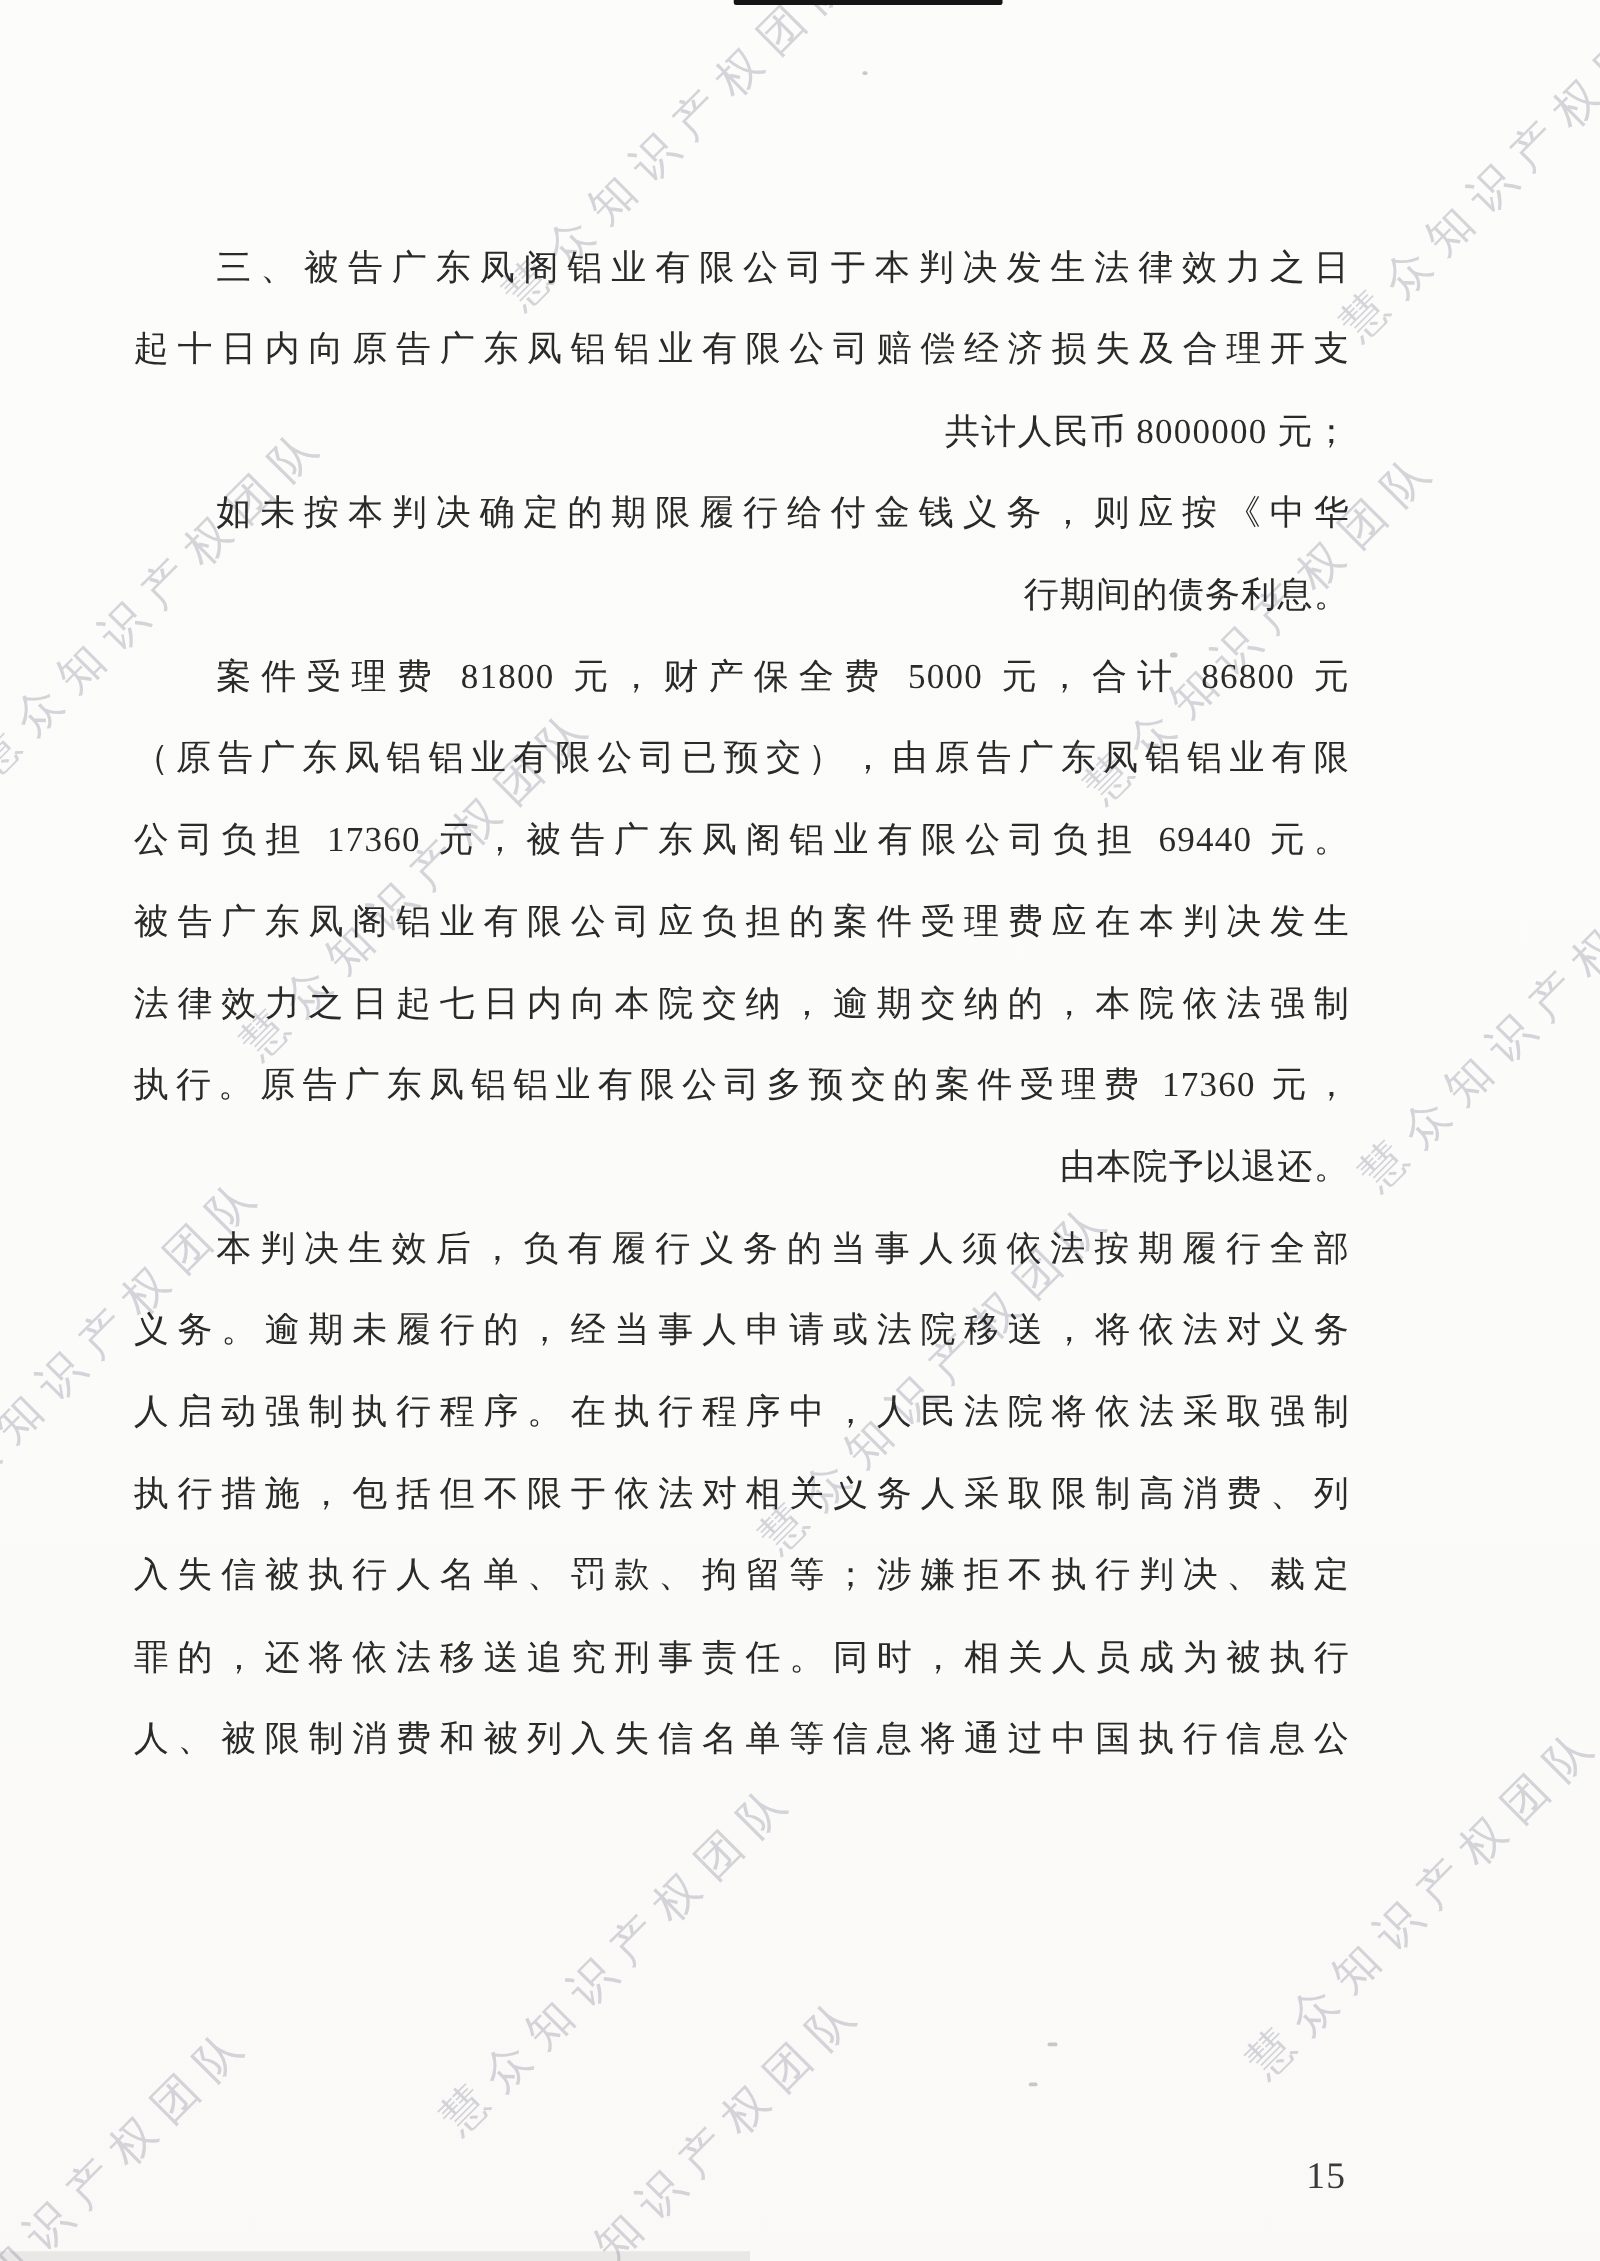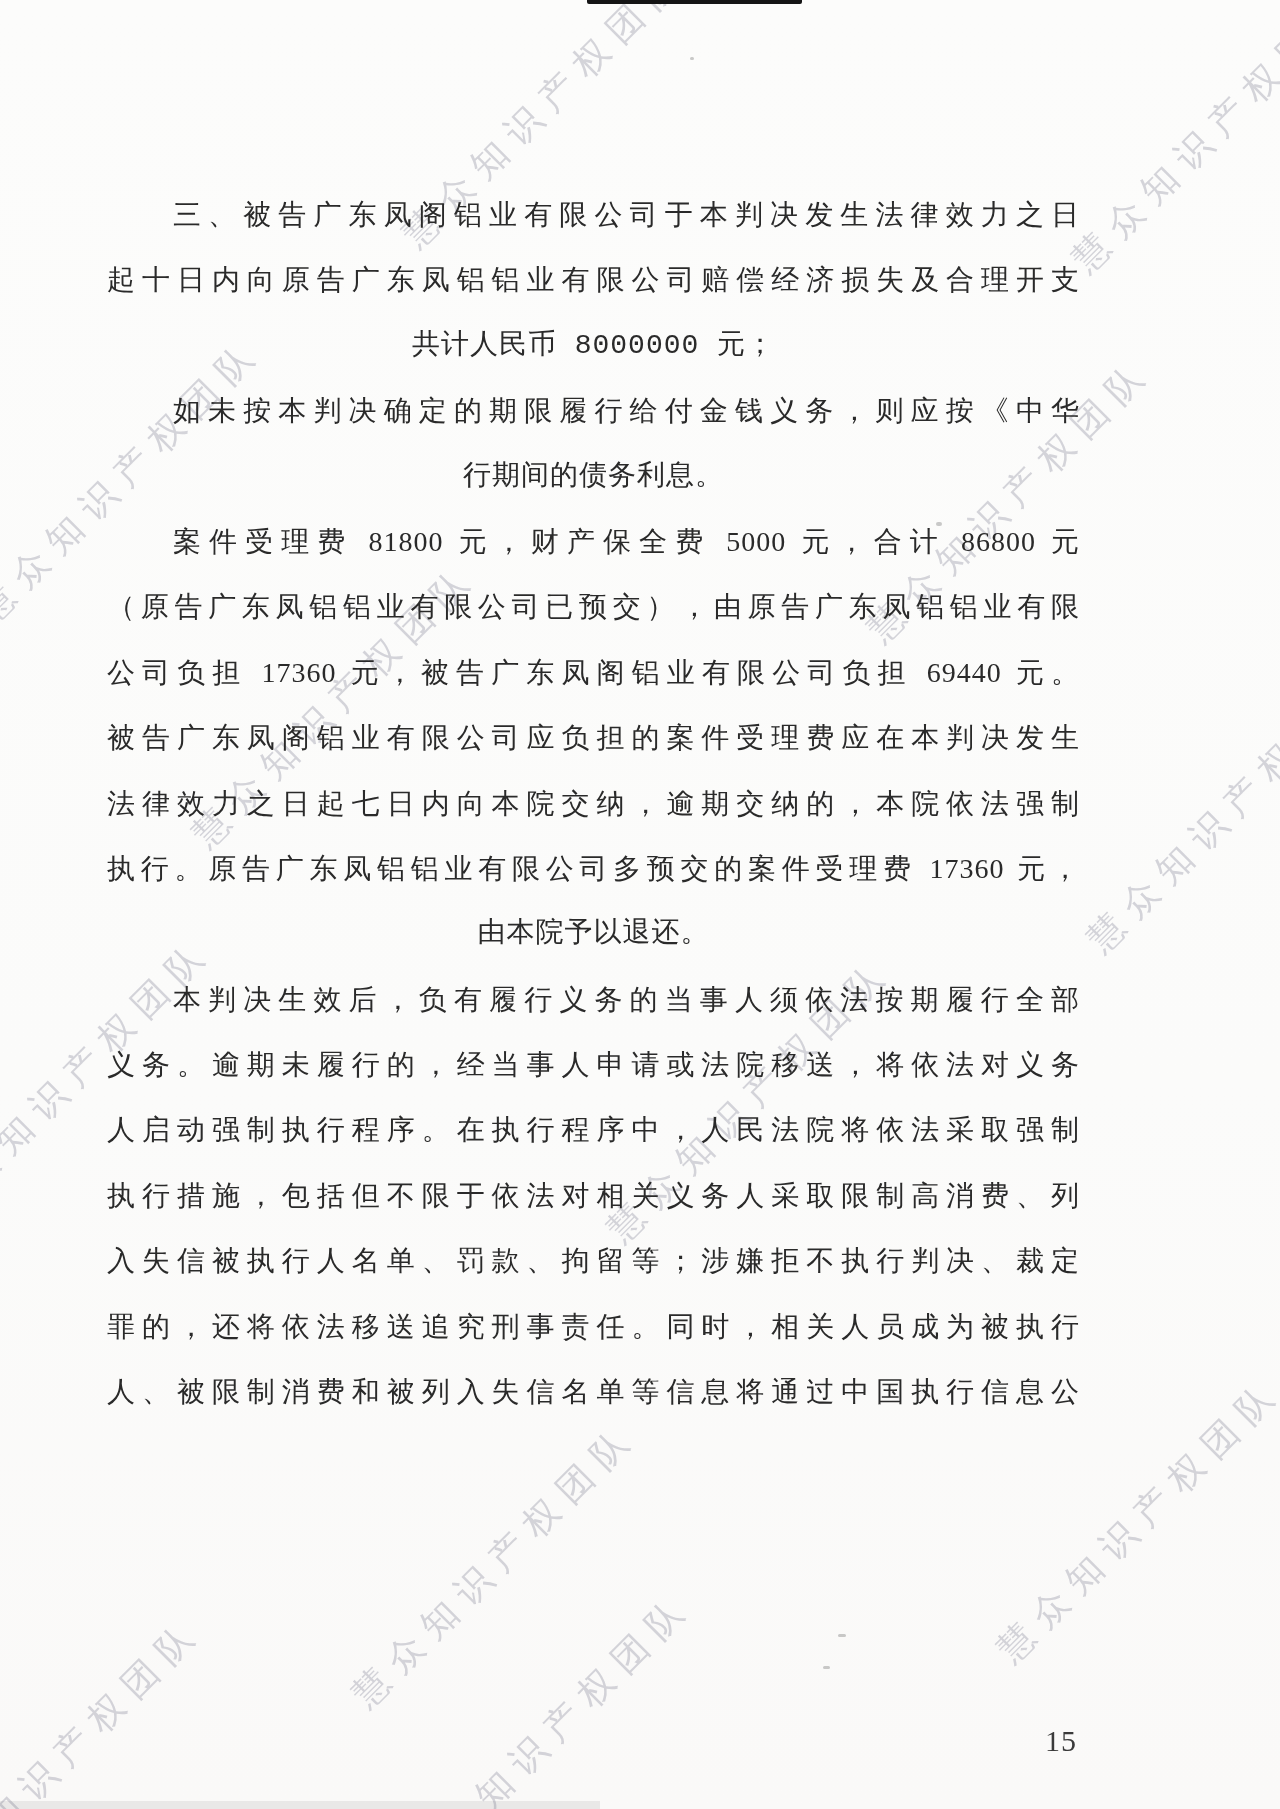--- a/index.html
+++ b/index.html
@@ -58,22 +58,21 @@
     white-space: nowrap;
     overflow: visible;
   }
   .doc-line.fill {
     white-space: normal;
     text-align: justify;
     text-align-last: justify;
     text-justify: inter-character;
   }
   .doc-line.short {
-    text-align: center;
-    font-family: Liberation Mono, monospace;
+    text-align: right;
   }
   .doc-line.indent {
     padding-left: 66px;
   }
   .doc-line.indent.fill {
     width: 907px;
   }
 
   
   .page-num {

